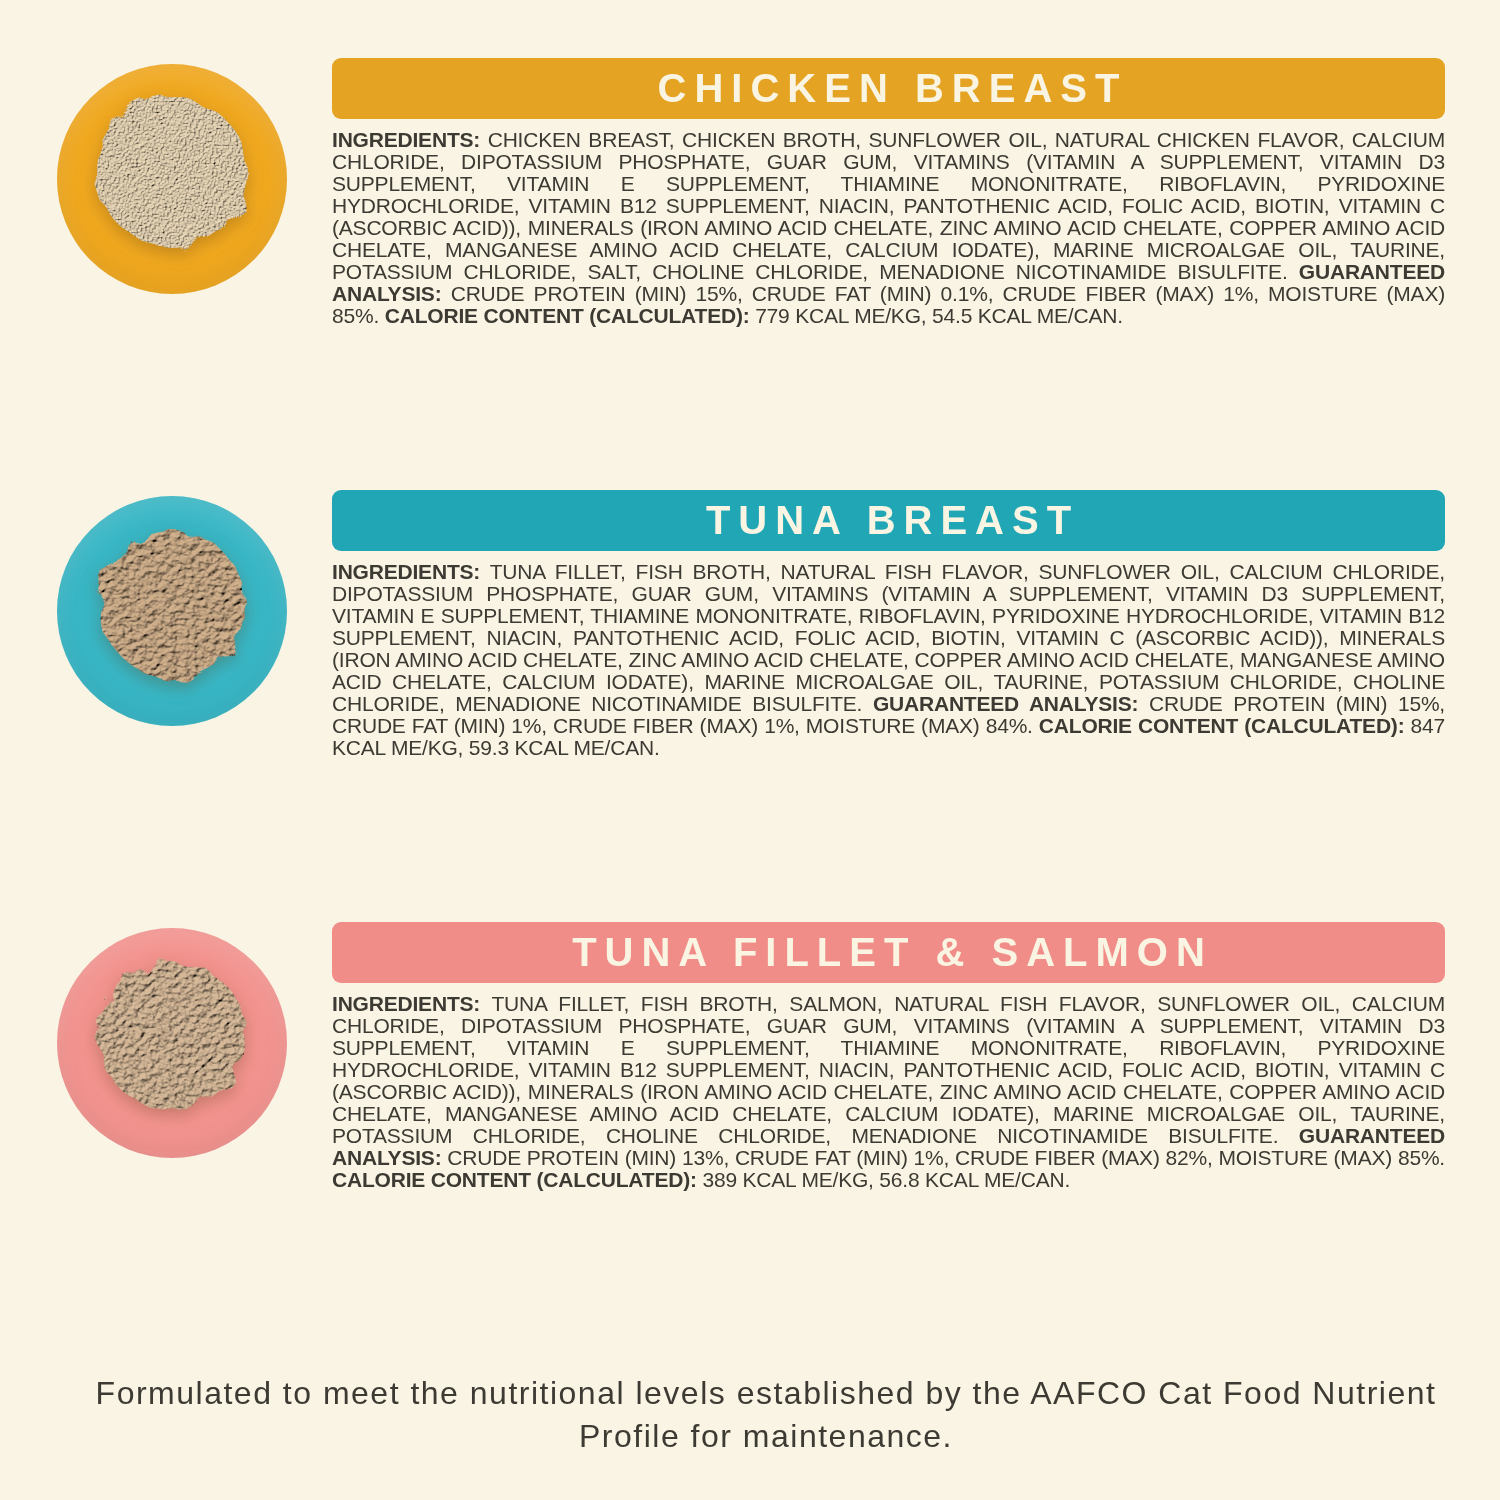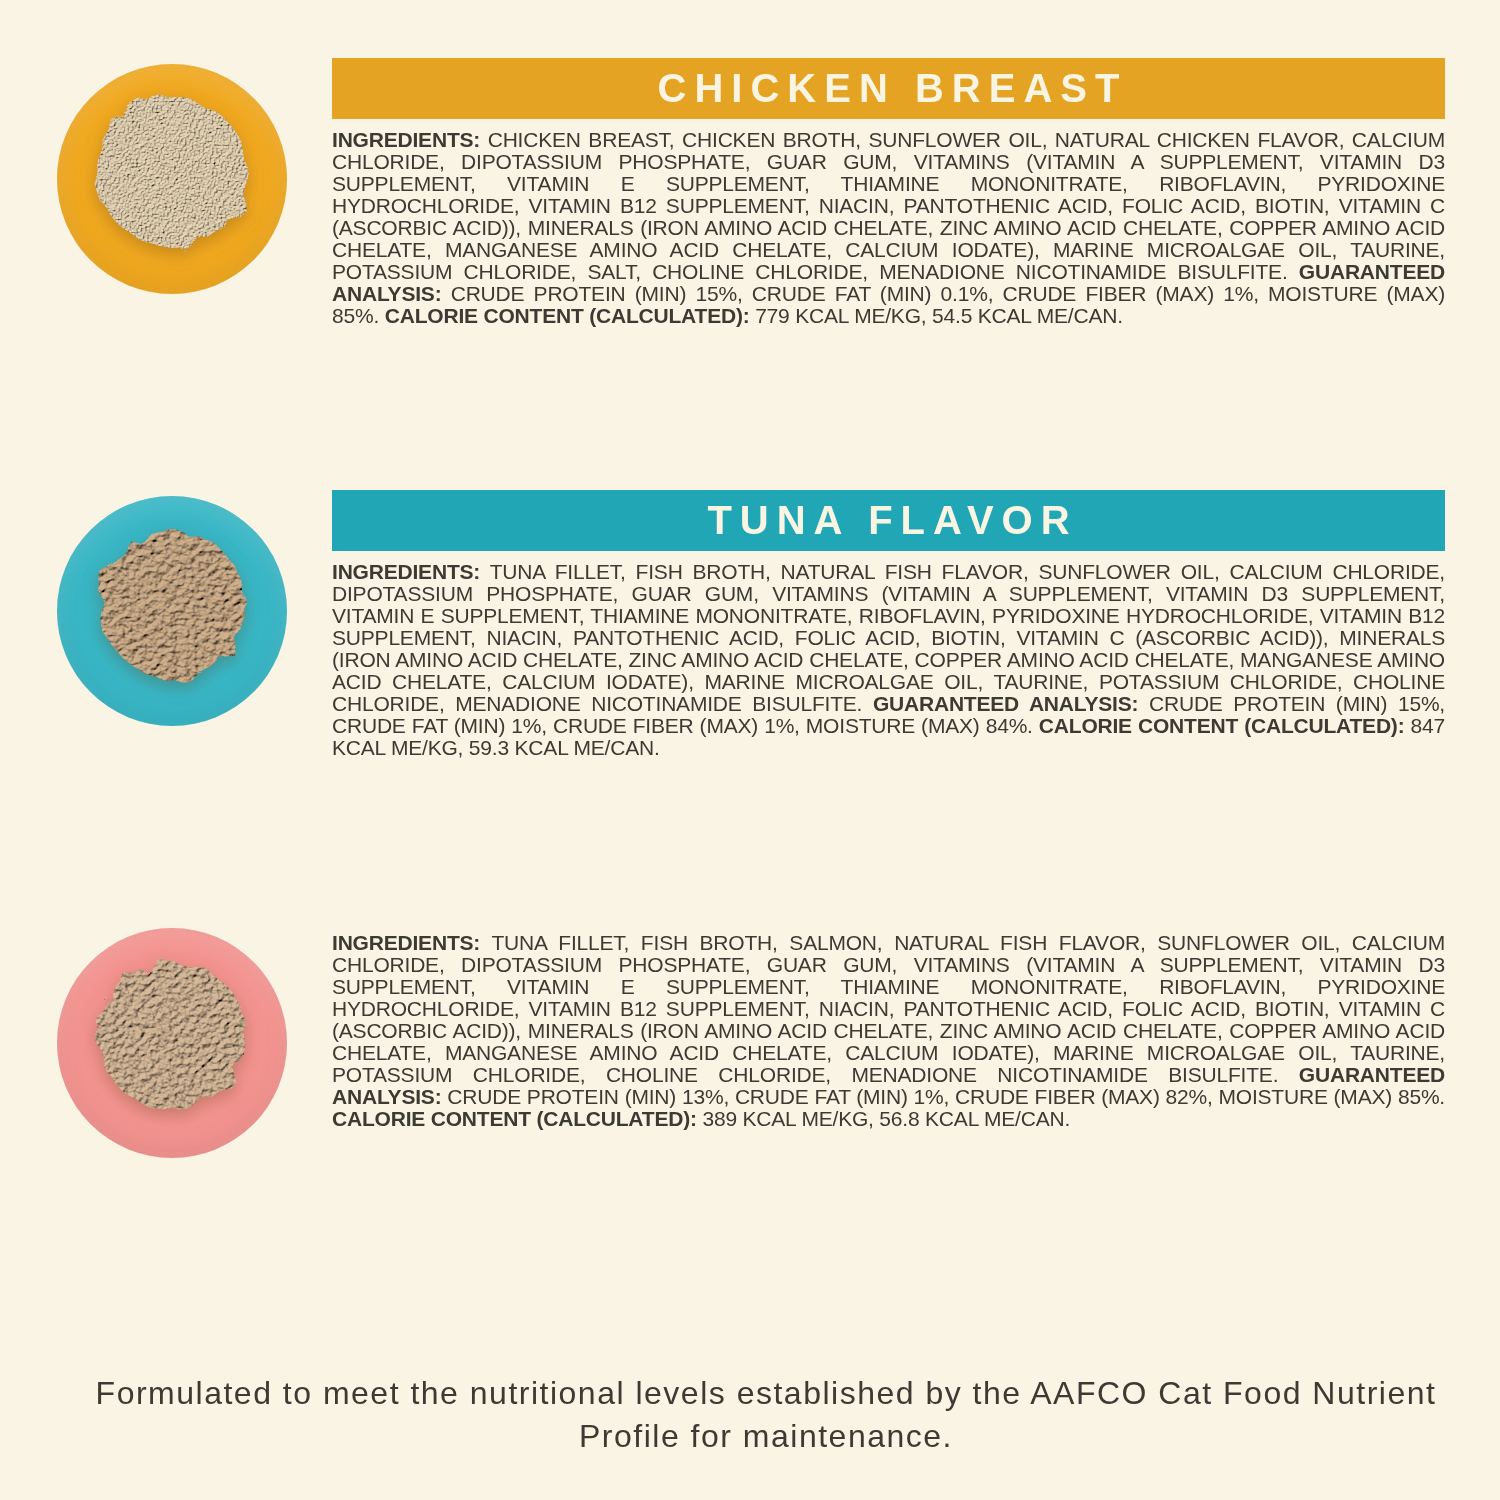--- a/index.html
+++ b/index.html
@@ -31,21 +31,21 @@
     margin-top: -14px;
     filter: drop-shadow(0 6px 8px rgba(96,64,20,0.30));
   }
   .content {
     position: absolute;
     left: 332px; width: 1113px; top: 0;
   }
   .band {
     height: 61px;
     background: var(--band, #999);
-    display: flex; align-items: center; justify-content: center;
+    display: flex; align-items: center; justify-content: center; border-radius: 9px;
   }
   .title {
     margin: 0;
     font-size: 40px;
     font-weight: bold;
     letter-spacing: 8px;
     color: #FAF4E2;
     white-space: nowrap;
     transform: translateX(4px); 
   }
@@ -121,21 +121,21 @@
               <feDistantLight azimuth="235" elevation="52"></feDistantLight>
             </feDiffuseLighting>
             <feComposite in="lit" in2="blob" operator="in"></feComposite>
           </filter>
         </defs>
         <circle cx="90" cy="90" r="73" fill="#c4a380" filter="url(#foodf1)"></circle>
       </svg>
     </div>
     <div class="content">
       <header class="band">
-        <h2 class="title">TUNA FLAVOR</h2>
+        <h2 class="title">TUNA BREAST</h2>
       </header>
       <p class="body">
         <b>INGREDIENTS:</b>
         <span>TUNA FILLET, FISH BROTH, NATURAL FISH FLAVOR, SUNFLOWER OIL, CALCIUM CHLORIDE, DIPOTASSIUM PHOSPHATE, GUAR GUM, VITAMINS (VITAMIN A SUPPLEMENT, VITAMIN D3 SUPPLEMENT, VITAMIN E SUPPLEMENT, THIAMINE MONONITRATE, RIBOFLAVIN, PYRIDOXINE HYDROCHLORIDE, VITAMIN B12 SUPPLEMENT, NIACIN, PANTOTHENIC ACID, FOLIC ACID, BIOTIN, VITAMIN C (ASCORBIC ACID)), MINERALS (IRON AMINO ACID CHELATE, ZINC AMINO ACID CHELATE, COPPER AMINO ACID CHELATE, MANGANESE AMINO ACID CHELATE, CALCIUM IODATE), MARINE MICROALGAE OIL, TAURINE, POTASSIUM CHLORIDE, CHOLINE CHLORIDE, MENADIONE NICOTINAMIDE BISULFITE.</span>
         <b>GUARANTEED ANALYSIS:</b>
         <span>CRUDE PROTEIN (MIN) 15%, CRUDE FAT (MIN) 1%, CRUDE FIBER (MAX) 1%, MOISTURE (MAX) 84%.</span>
         <b>CALORIE CONTENT (CALCULATED):</b>
         <span>847 KCAL ME/KG, 59.3 KCAL ME/CAN.</span>
       </p>
     </div>
@@ -152,20 +152,23 @@
             <feDiffuseLighting in="grain" surfaceScale="3.6" diffuseConstant="1" result="lit" lighting-color="#D9BC9B">
               <feDistantLight azimuth="230" elevation="54"></feDistantLight>
             </feDiffuseLighting>
             <feComposite in="lit" in2="blob" operator="in"></feComposite>
           </filter>
         </defs>
         <circle cx="90" cy="90" r="74" fill="#cbab89" filter="url(#foodf2)"></circle>
       </svg>
     </div>
     <div class="content">
+      <header class="band">
+        <h2 class="title">TUNA FILLET &amp; SALMON</h2>
+      </header>
       <p class="body">
         <b>INGREDIENTS:</b>
         <span>TUNA FILLET, FISH BROTH, SALMON, NATURAL FISH FLAVOR, SUNFLOWER OIL, CALCIUM CHLORIDE, DIPOTASSIUM PHOSPHATE, GUAR GUM, VITAMINS (VITAMIN A SUPPLEMENT, VITAMIN D3 SUPPLEMENT, VITAMIN E SUPPLEMENT, THIAMINE MONONITRATE, RIBOFLAVIN, PYRIDOXINE HYDROCHLORIDE, VITAMIN B12 SUPPLEMENT, NIACIN, PANTOTHENIC ACID, FOLIC ACID, BIOTIN, VITAMIN C (ASCORBIC ACID)), MINERALS (IRON AMINO ACID CHELATE, ZINC AMINO ACID CHELATE, COPPER AMINO ACID CHELATE, MANGANESE AMINO ACID CHELATE, CALCIUM IODATE), MARINE MICROALGAE OIL, TAURINE, POTASSIUM CHLORIDE, CHOLINE CHLORIDE, MENADIONE NICOTINAMIDE BISULFITE.</span>
         <b>GUARANTEED ANALYSIS:</b>
         <span>CRUDE PROTEIN (MIN) 13%, CRUDE FAT (MIN) 1%, CRUDE FIBER (MAX) 82%, MOISTURE (MAX) 85%.</span>
         <b>CALORIE CONTENT (CALCULATED):</b>
         <span>389 KCAL ME/KG, 56.8 KCAL ME/CAN.</span>
       </p>
     </div>
   </section>

